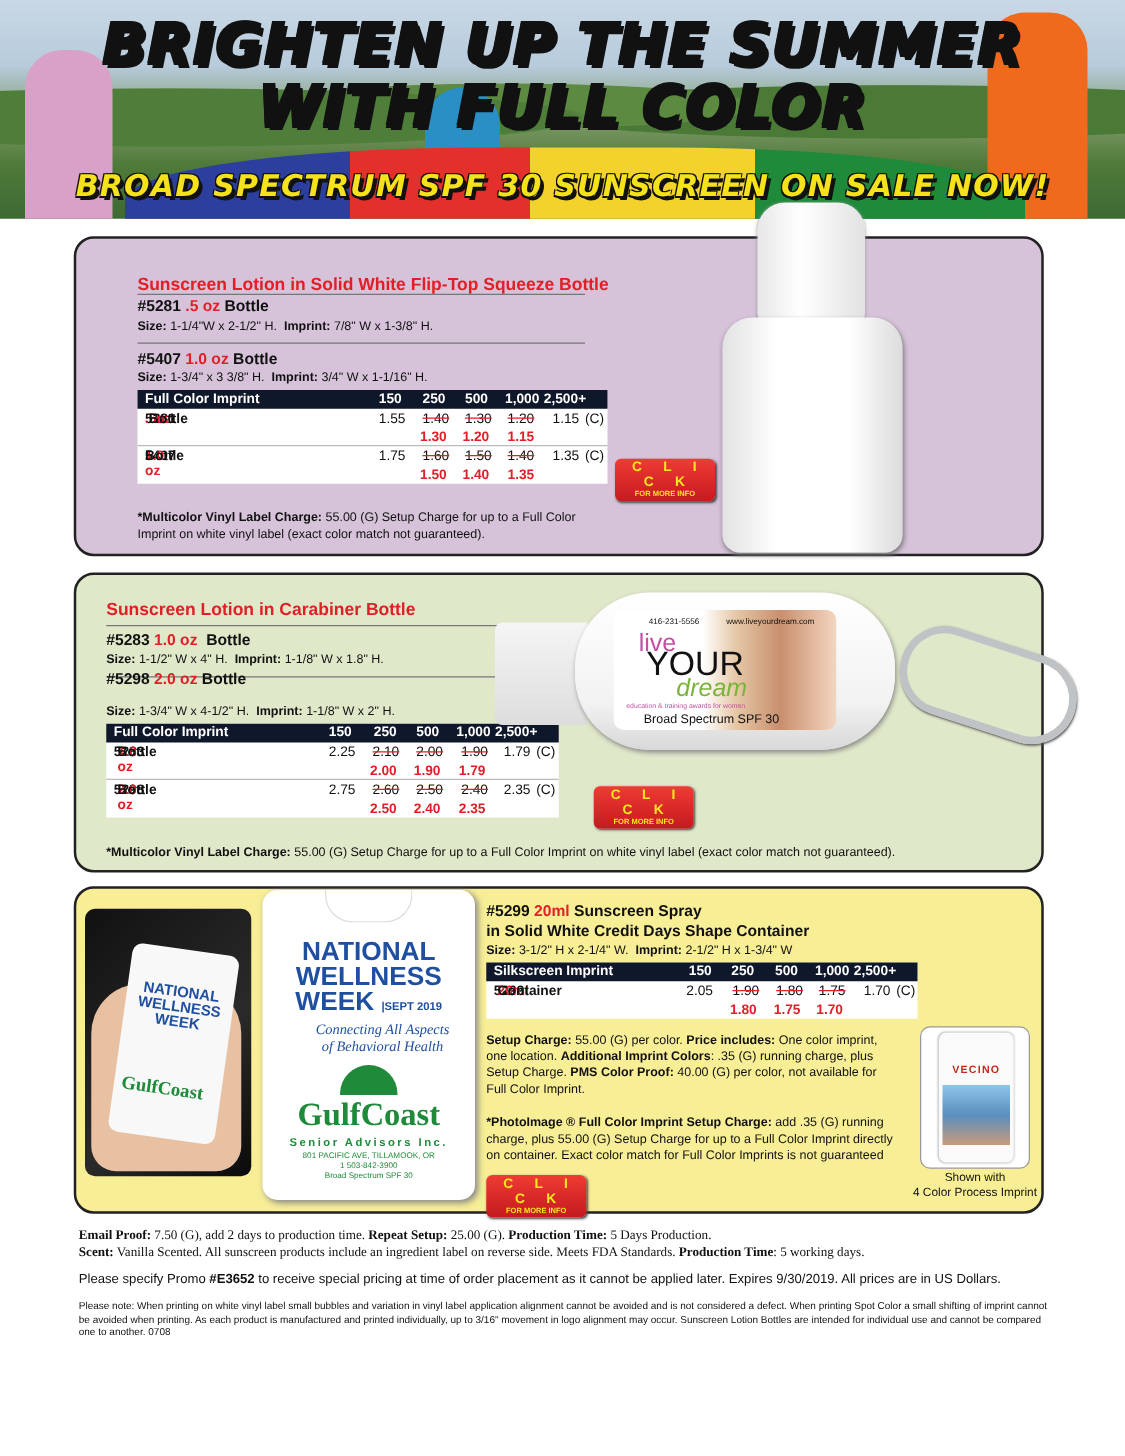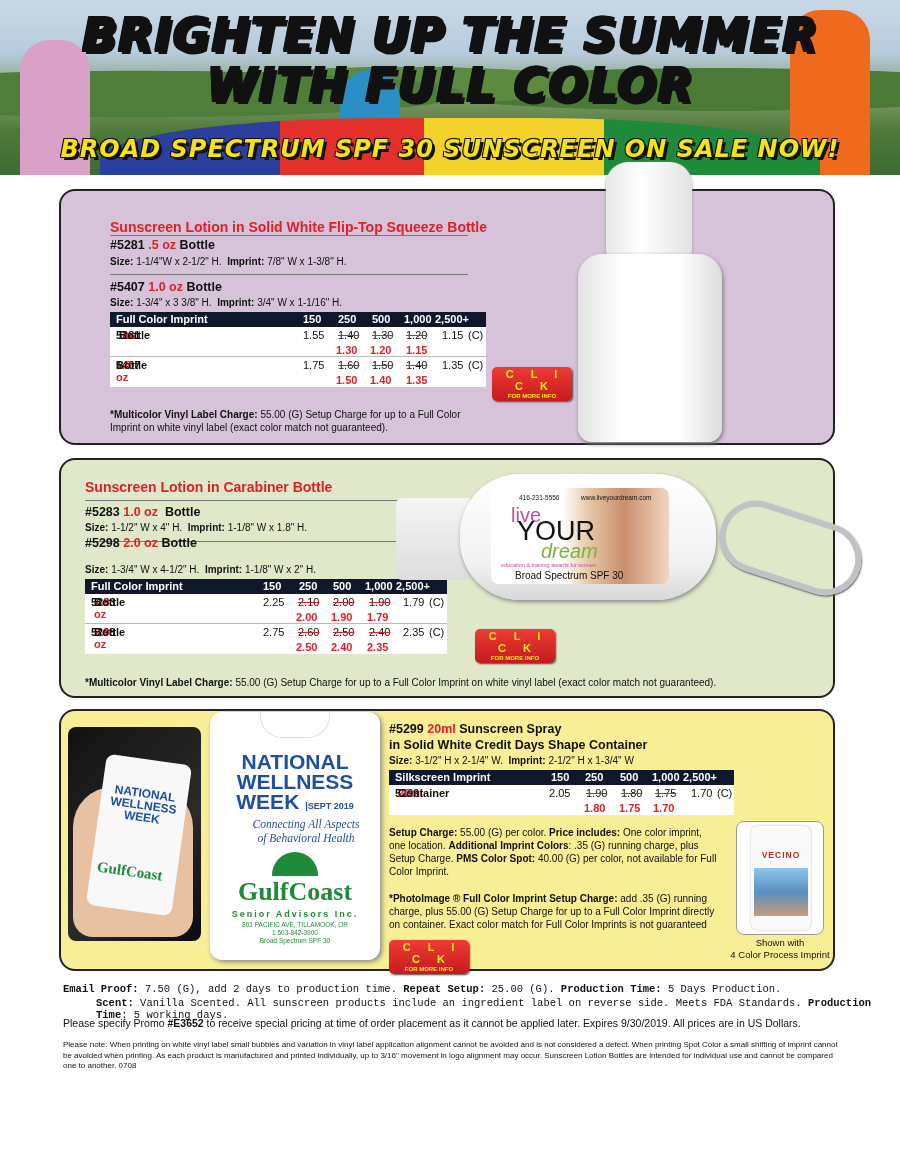--- a/index.html
+++ b/index.html
@@ -101,24 +101,24 @@
   .cb-sa { position: absolute; left: 0; width: 170px; top: 197px; text-align: center; font-size: 9px; color: #1f8a3a; letter-spacing: 2px; font-weight: bold; }
   .cb-addr { position: absolute; left: 0; width: 170px; top: 209px; text-align: center; font-size: 6.5px; line-height: 8px; color: #1f8a3a; }
 
   .small-frame { position: absolute; left: 736px; top: 821px; width: 88px; height: 114px; background: #fff; border: 1px solid #999; border-radius: 8px; }
   .small-frame .mini { position: absolute; left: 14px; top: 4px; width: 60px; height: 104px; background: #fafafa; border-radius: 6px; box-shadow: 0 0 2px #aaa; }
   .mini .vec { position: absolute; left: 0; width: 60px; top: 24px; text-align: center; color: #c62a1d; font-weight: bold; font-size: 8.5px; letter-spacing: 1px; }
   .mini .img { position: absolute; left: 3px; top: 42px; width: 54px; height: 48px; background: linear-gradient(180deg,#8ec5ea,#5a8fbf 50%,#c99a7b); }
   .shown { position: absolute; left: 720px; top: 937px; width: 120px; text-align: center; font-size: 9.5px; line-height: 12px; }
 
   
-  .foot { position: absolute; left: 63px; font-size: 11px; font-family: Liberation Mono, monospace; }
+  .foot { position: absolute; left: 63px; font-size: 11px; font-family: Liberation Serif, serif; }
   .foot b { font-weight: bold; }
   .foot1 { top: 983px; font-size: 10.5px; }
-  .foot2 { top: 997px; font-size: 10.5px; margin-left: 33px; }
+  .foot2 { top: 997px; font-size: 10.5px; }
   .foot3 { top: 1017px; font-size: 10.5px; font-family: "Liberation Sans", sans-serif; }
   .fine { position: absolute; left: 63px; top: 1040px; width: 776px; font-size: 8px; line-height: 10.5px; }
 </style>
 </head>
 <body>
 
 <div class="hero">
   <div class="trees"></div>
   <div class="kid kid1"></div>
   <div class="kid kid3"></div>
@@ -337,21 +337,21 @@
     <span class="old" style="left:266px;">1.75</span>
     <span class="new" style="left:195px;">1.80</span>
     <span class="new" style="left:230px;">1.75</span>
     <span class="new" style="left:264px;">1.70</span>
     <span class="plain" style="left:302px;">1.70</span>
     <span class="plain" style="left:328px;">(C)</span>
   </div>
 </div>
 
 <div class="note" style="left:389px;top:826px;width:330px;">
-  <b>Setup Charge:</b><span> 55.00 (G) per color. </span><b>Price includes:</b><span> One color imprint, one location. </span><b>Additional Imprint Colors</b><span>: .35 (G) running charge, plus Setup Charge. </span><b>PMS Color Spot:</b><span> 40.00 (G) per color, not available for Full Color Imprint.</span>
+  <b>Setup Charge:</b><span> 55.00 (G) per color. </span><b>Price includes:</b><span> One color imprint, one location. </span><b>Additional Imprint Colors</b><span>: .35 (G) running charge, plus Setup Charge. </span><b>PMS Color Proof:</b><span> 40.00 (G) per color, not available for Full Color Imprint.</span>
 </div>
 <div class="note" style="left:389px;top:892px;width:330px;">
   <b>*PhotoImage ® Full Color Imprint Setup Charge:</b><span> add .35 (G) running charge, plus 55.00 (G) Setup Charge for  up to a Full Color Imprint directly on container. Exact color match for Full Color Imprints is not guaranteed</span>
 </div>
 
 <div class="click-btn" style="left:389px;top:940px;">
   <span class="c1">C L I C K</span>
     <span class="c2">FOR MORE INFO</span>
 </div>
 

